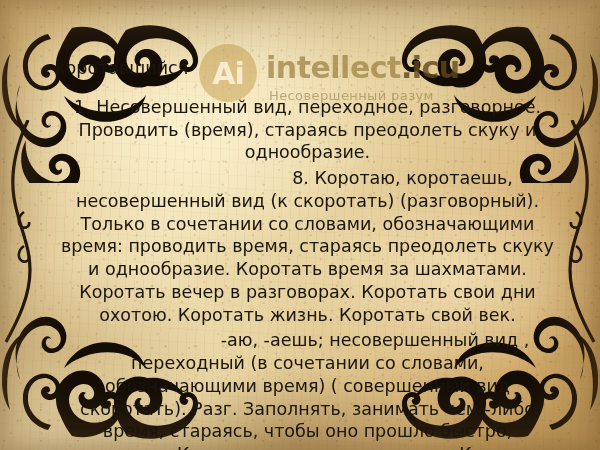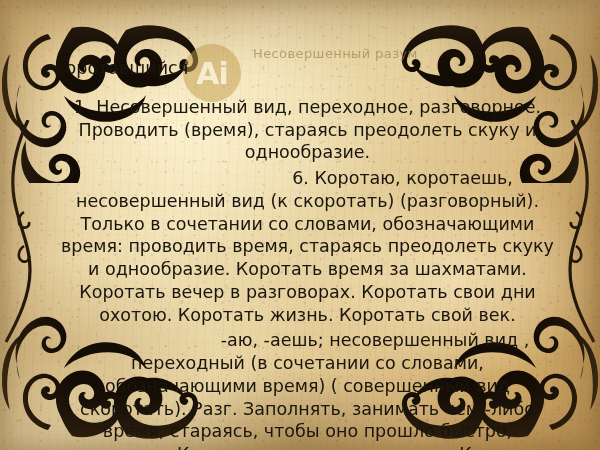--- a/index.html
+++ b/index.html
@@ -44,21 +44,21 @@
   }
   
   .orn{position:absolute;pointer-events:none;}
   .orn svg{display:block;}
   #orn-tl{left:2px;top:8px;}
   #orn-tr{right:2px;top:8px;transform:scaleX(-1);}
   #orn-bl{left:2px;bottom:-6px;transform:scaleY(-1);}
   #orn-br{right:2px;bottom:-6px;transform:scale(-1,-1);}
   
   #watermark{
-    position:absolute;left:183px;top:44px;display:flex;align-items:flex-start;
+    position:absolute;left:199px;top:44px;display:flex;align-items:flex-end;
     pointer-events:none;user-select:none;
   }
   #wm-badge{
     width:58px;height:58px;border-radius:50%;
     background:rgba(196,160,78,.52);
     display:flex;align-items:center;justify-content:center;
     font-size:30px;font-weight:bold;color:rgba(255,250,232,.78);
     letter-spacing:-1px;
   }
   #wm-text{margin-left:9px;margin-top:-3px;}
@@ -162,27 +162,28 @@
 
   <svg class="orn" style="right:0;top:120px;transform:scaleX(-1);" width="40" height="230" viewBox="0 0 40 230">
     <path d="M28 0 C16 26 10 52 14 78 C18 104 30 124 30 150 C30 176 18 200 6 222" stroke="#140d06" stroke-width="3.2" fill="none"></path>
     <path d="M24 92 C18 96 17 104 22 107 C26 109 30 106 29 102" stroke="#140d06" stroke-width="2.6" fill="none"></path>
     <path d="M24 126 C18 130 17 138 22 141 C26 143 30 140 29 136" stroke="#140d06" stroke-width="2.6" fill="none"></path>
   </svg>
 
   <div id="watermark">
     <div id="wm-badge">Ai</div>
     <div id="wm-text">
+      <div id="wm-title"><span>intellect</span><span class="dark">.icu</span></div>
       <div id="wm-sub">Несовершенный разум</div>
     </div>
   </div>
 
   <div id="content">
     <div id="headword">коротавшийся</div>
     <p class="para">1. Несовершенный вид, переходное, разговорное. Проводить (время), стараясь преодолеть скуку и однообразие.</p>
     <div class="sp"></div>
-    <p class="para indent-a">6. Коротаю, коротаешь, несовершенный вид  (к скоротать) (разговорный). Только в сочетании со словами, обозначающими время: проводить время, стараясь преодолеть скуку и однообразие. Коротать время за шахматами. Коротать вечер в разговорах. Коротать свои дни охотою. Коротать жизнь. Коротать свой век.</p>
+    <p class="para indent-a">8. Коротаю, коротаешь, несовершенный вид  (к скоротать) (разговорный). Только в сочетании со словами, обозначающими время: проводить время, стараясь преодолеть скуку и однообразие. Коротать время за шахматами. Коротать вечер в разговорах. Коротать свои дни охотою. Коротать жизнь. Коротать свой век.</p>
     <div class="sp"></div>
     <p class="para indent-b">-аю, -аешь;  несовершенный вид , переходный  (в сочетании со словами, обозначающими время) ( совершенный вид скоротать). Разг. Заполнять, занимать чем -либо время, стараясь, чтобы оно прошло быстро, незаметно. Коротать вечер в разговорах. Коротали время в кают-компании, обмениваясь</p>
   </div>
 
   <div id="vignette"></div>
 </div>
 
 </body></html>

